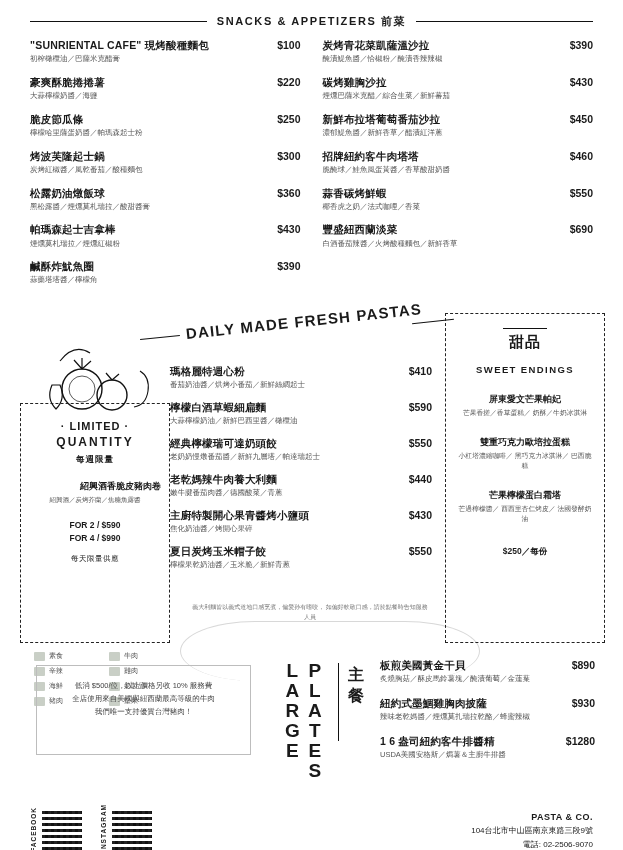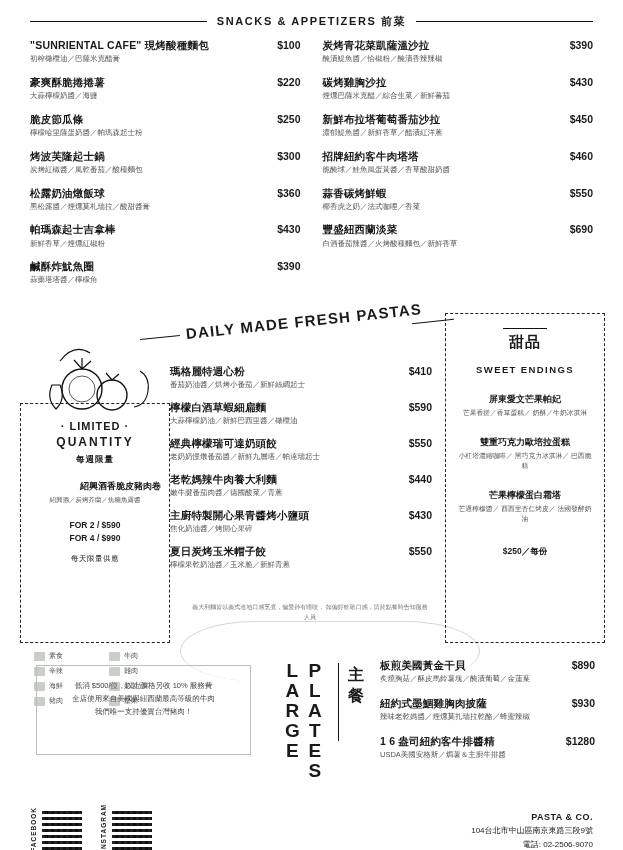--- a/index.html
+++ b/index.html
@@ -177,21 +177,21 @@
             <div class="item-name">松露奶油燉飯球</div>
             <div class="item-price">$360</div>
           </div>
         <div class="item-desc">黑松露醬／煙燻莫札瑞拉／酸甜醬膏</div>
       </div>
       <div class="item">
         <div class="item-row">
             <div class="item-name">帕瑪森起士吉拿棒</div>
             <div class="item-price">$430</div>
           </div>
-        <div class="item-desc">新鮮香草／煙燻紅椒粉</div>
+        <div class="item-desc">煙燻莫札瑞拉／煙燻紅椒粉</div>
       </div>
       <div class="item">
         <div class="item-row">
             <div class="item-name">鹹酥炸魷魚圈</div>
             <div class="item-price">$390</div>
           </div>
         <div class="item-desc">蒜藥塔塔醬／檸檬角</div>
       </div>
     </div>
 

